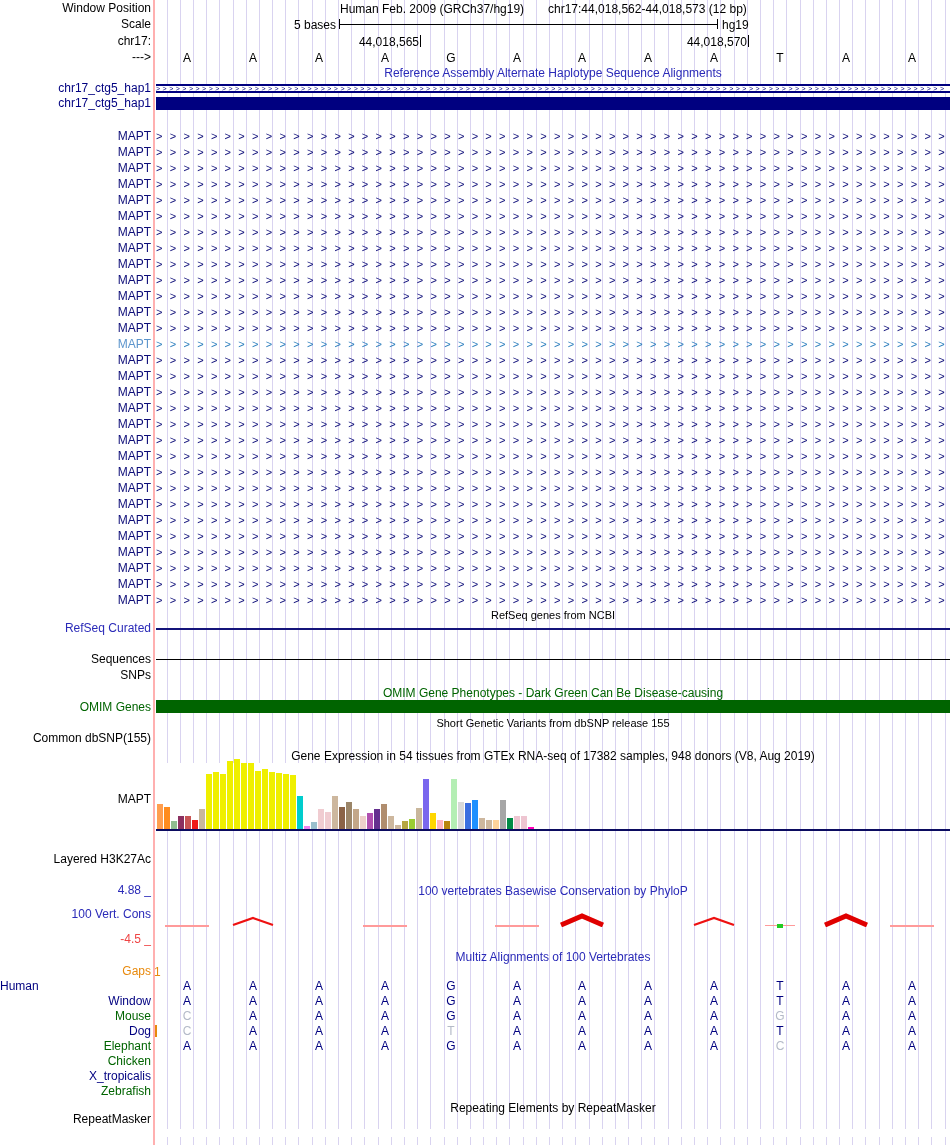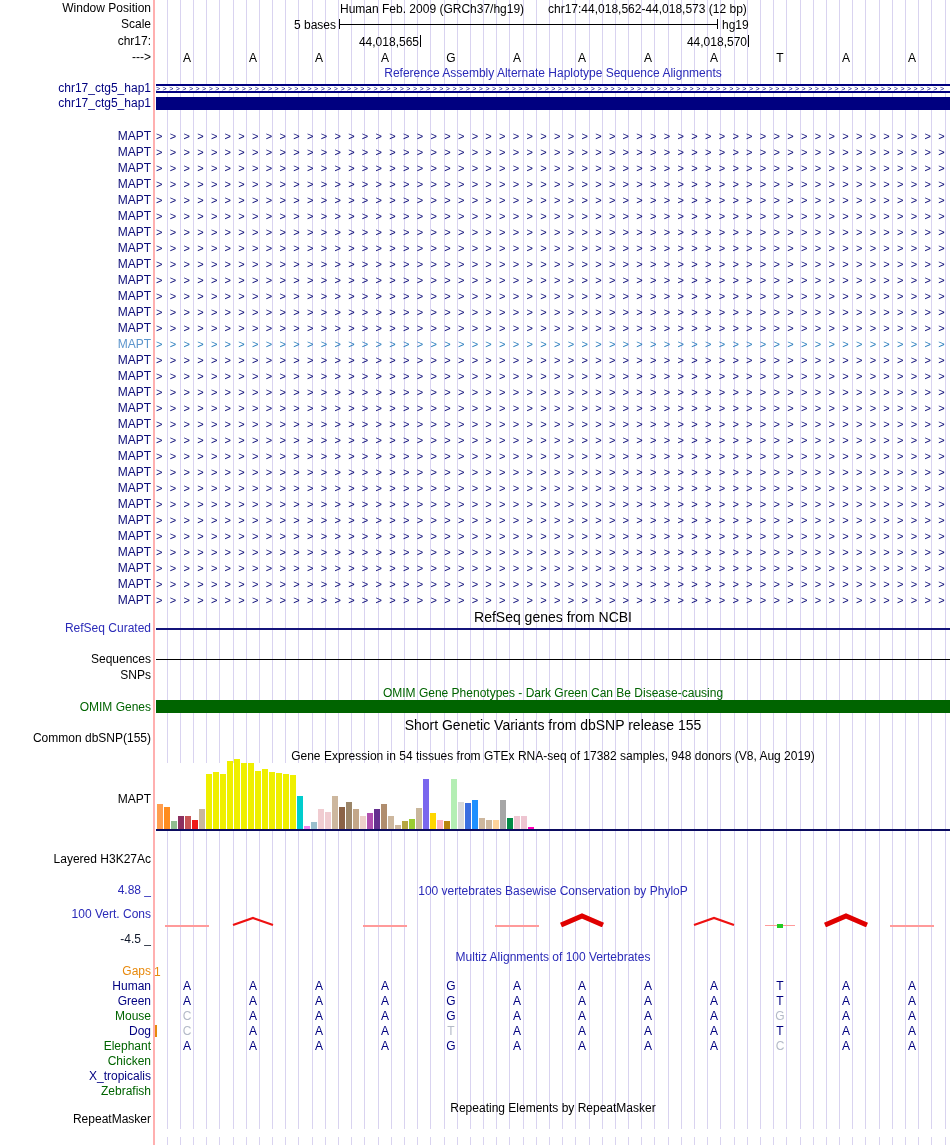--- a/index.html
+++ b/index.html
@@ -1,26 +1,26 @@
 <!DOCTYPE html>
 <html><head>
 <meta charset="utf-8">
 <style>
   html,body{margin:0;padding:0;background:#fff}
   #browser{position:relative;width:950px;height:1145px;background:#fff;overflow:hidden;
            font-family:"Liberation Sans","DejaVu Sans",sans-serif;font-size:12px;color:#000}
   .abs{position:absolute;white-space:nowrap}
   .lbl{position:absolute;left:0;width:151px;text-align:right;height:13px;line-height:13px;white-space:nowrap}
   .ct{position:absolute;left:156px;width:794px;text-align:center;white-space:nowrap}
-  .sm{font-size:14px}
+  .sm{font-size:11px}
   .blue{color:#2a2ab8}
   .green{color:#006400}
   .navy{color:#000080}
   .orange{color:#e8890c}
-  .maroon{color:#0f172a}
+  .maroon{color:#ef4444}
   #hap-band{left:156px;top:84px;width:794px;height:5px;border-top:2px solid #000080;border-bottom:2px solid #000080;
             background:#fff;overflow:hidden;line-height:5px;font-size:7px;letter-spacing:2.5px;color:#000080}
 </style>
 </head>
 <body>
 
 <div id="browser">
   <div id="gridlines">
       <div style="position:absolute;white-space:nowrap;left:166.6px;top:0;width:1px;height:1145px;background:#d9d3f0"></div>
       <div style="position:absolute;white-space:nowrap;left:179.8px;top:0;width:1px;height:1145px;background:#d9d3f0"></div>
@@ -288,34 +288,34 @@
           <polyline points="3,12 24,3 45,12" fill="none" stroke="#e00000" stroke-width="5"></polyline>
         </svg></div>
       <div style="position:absolute;white-space:nowrap;left:890px;top:925px;width:44px;height:2px;background:#ff9a9a"></div>
     </div>
   <div class="lbl maroon" style="top:933px">-4.5 _</div>
 
   <div class="ct blue" style="top:950px">Multiz Alignments of 100 Vertebrates</div>
   <div class="lbl orange" style="top:965px">Gaps</div>
   <div class="abs orange" style="left:154px;top:965px">1</div>
   <div id="multiz-rows">
-      <div style="position:absolute;white-space:nowrap;left:0;top:979px;width:151px;height:15px;line-height:15px;text-align:right;color:#000080">Human</div>
+      <div style="position:absolute;white-space:nowrap;left:0;top:979px;width:151px;height:15px;line-height:15px;color:#000080">Human</div>
       <div style="position:absolute;white-space:nowrap;left:172px;top:979px;width:30px;height:15px;line-height:15px;text-align:center;color:#000080">A</div>
       <div style="position:absolute;white-space:nowrap;left:238px;top:979px;width:30px;height:15px;line-height:15px;text-align:center;color:#000080">A</div>
       <div style="position:absolute;white-space:nowrap;left:304px;top:979px;width:30px;height:15px;line-height:15px;text-align:center;color:#000080">A</div>
       <div style="position:absolute;white-space:nowrap;left:370px;top:979px;width:30px;height:15px;line-height:15px;text-align:center;color:#000080">A</div>
       <div style="position:absolute;white-space:nowrap;left:436px;top:979px;width:30px;height:15px;line-height:15px;text-align:center;color:#000080">G</div>
       <div style="position:absolute;white-space:nowrap;left:502px;top:979px;width:30px;height:15px;line-height:15px;text-align:center;color:#000080">A</div>
       <div style="position:absolute;white-space:nowrap;left:567px;top:979px;width:30px;height:15px;line-height:15px;text-align:center;color:#000080">A</div>
       <div style="position:absolute;white-space:nowrap;left:633px;top:979px;width:30px;height:15px;line-height:15px;text-align:center;color:#000080">A</div>
       <div style="position:absolute;white-space:nowrap;left:699px;top:979px;width:30px;height:15px;line-height:15px;text-align:center;color:#000080">A</div>
       <div style="position:absolute;white-space:nowrap;left:765px;top:979px;width:30px;height:15px;line-height:15px;text-align:center;color:#000080">T</div>
       <div style="position:absolute;white-space:nowrap;left:831px;top:979px;width:30px;height:15px;line-height:15px;text-align:center;color:#000080">A</div>
       <div style="position:absolute;white-space:nowrap;left:897px;top:979px;width:30px;height:15px;line-height:15px;text-align:center;color:#000080">A</div>
-      <div style="position:absolute;white-space:nowrap;left:0;top:994px;width:151px;height:15px;line-height:15px;text-align:right;color:#000080">Green</div>
+      <div style="position:absolute;white-space:nowrap;left:0;top:994px;width:151px;height:15px;line-height:15px;text-align:right;color:#000080">Window</div>
       <div style="position:absolute;white-space:nowrap;left:172px;top:994px;width:30px;height:15px;line-height:15px;text-align:center;color:#000080">A</div>
       <div style="position:absolute;white-space:nowrap;left:238px;top:994px;width:30px;height:15px;line-height:15px;text-align:center;color:#000080">A</div>
       <div style="position:absolute;white-space:nowrap;left:304px;top:994px;width:30px;height:15px;line-height:15px;text-align:center;color:#000080">A</div>
       <div style="position:absolute;white-space:nowrap;left:370px;top:994px;width:30px;height:15px;line-height:15px;text-align:center;color:#000080">A</div>
       <div style="position:absolute;white-space:nowrap;left:436px;top:994px;width:30px;height:15px;line-height:15px;text-align:center;color:#000080">G</div>
       <div style="position:absolute;white-space:nowrap;left:502px;top:994px;width:30px;height:15px;line-height:15px;text-align:center;color:#000080">A</div>
       <div style="position:absolute;white-space:nowrap;left:567px;top:994px;width:30px;height:15px;line-height:15px;text-align:center;color:#000080">A</div>
       <div style="position:absolute;white-space:nowrap;left:633px;top:994px;width:30px;height:15px;line-height:15px;text-align:center;color:#000080">A</div>
       <div style="position:absolute;white-space:nowrap;left:699px;top:994px;width:30px;height:15px;line-height:15px;text-align:center;color:#000080">A</div>
       <div style="position:absolute;white-space:nowrap;left:765px;top:994px;width:30px;height:15px;line-height:15px;text-align:center;color:#000080">T</div>

